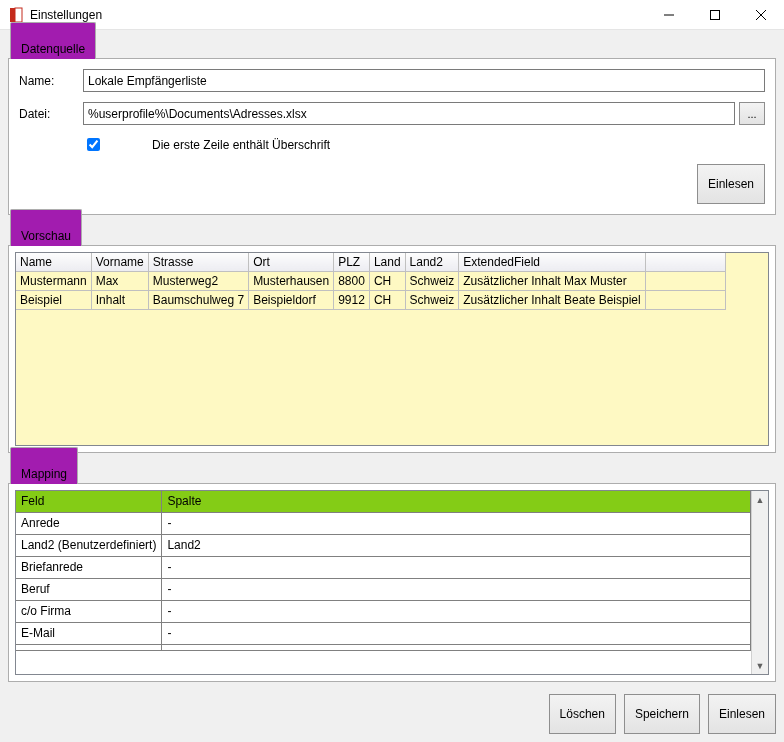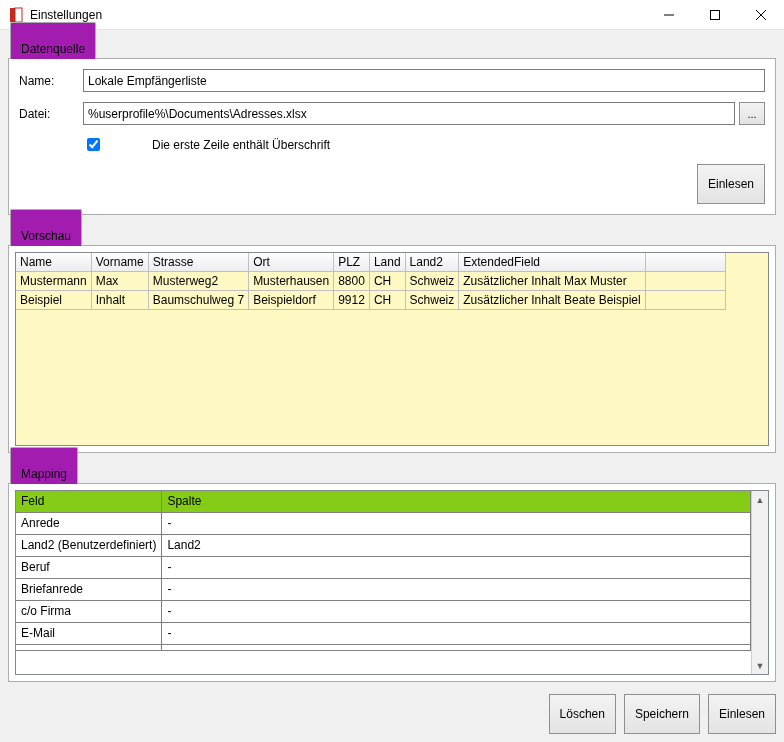--- a/index.html
+++ b/index.html
@@ -344,25 +344,25 @@
               <tbody>
                 <tr>
                   <td class="feldcol">Anrede</td>
                   <td class="spaltecol">-</td>
                 </tr>
                 <tr>
                   <td class="feldcol">Land2 (Benutzerdefiniert)</td>
                   <td class="spaltecol">Land2</td>
                 </tr>
                 <tr>
+                  <td class="feldcol">Briefanrede</td>
+                  <td class="spaltecol">-</td>
+                </tr>
+                <tr>
                   <td class="feldcol">Beruf</td>
-                  <td class="spaltecol">-</td>
-                </tr>
-                <tr>
-                  <td class="feldcol">Briefanrede</td>
                   <td class="spaltecol">-</td>
                 </tr>
                 <tr>
                   <td class="feldcol">c/o Firma</td>
                   <td class="spaltecol">-</td>
                 </tr>
                 <tr>
                   <td class="feldcol">E-Mail</td>
                   <td class="spaltecol">-</td>
                 </tr>

